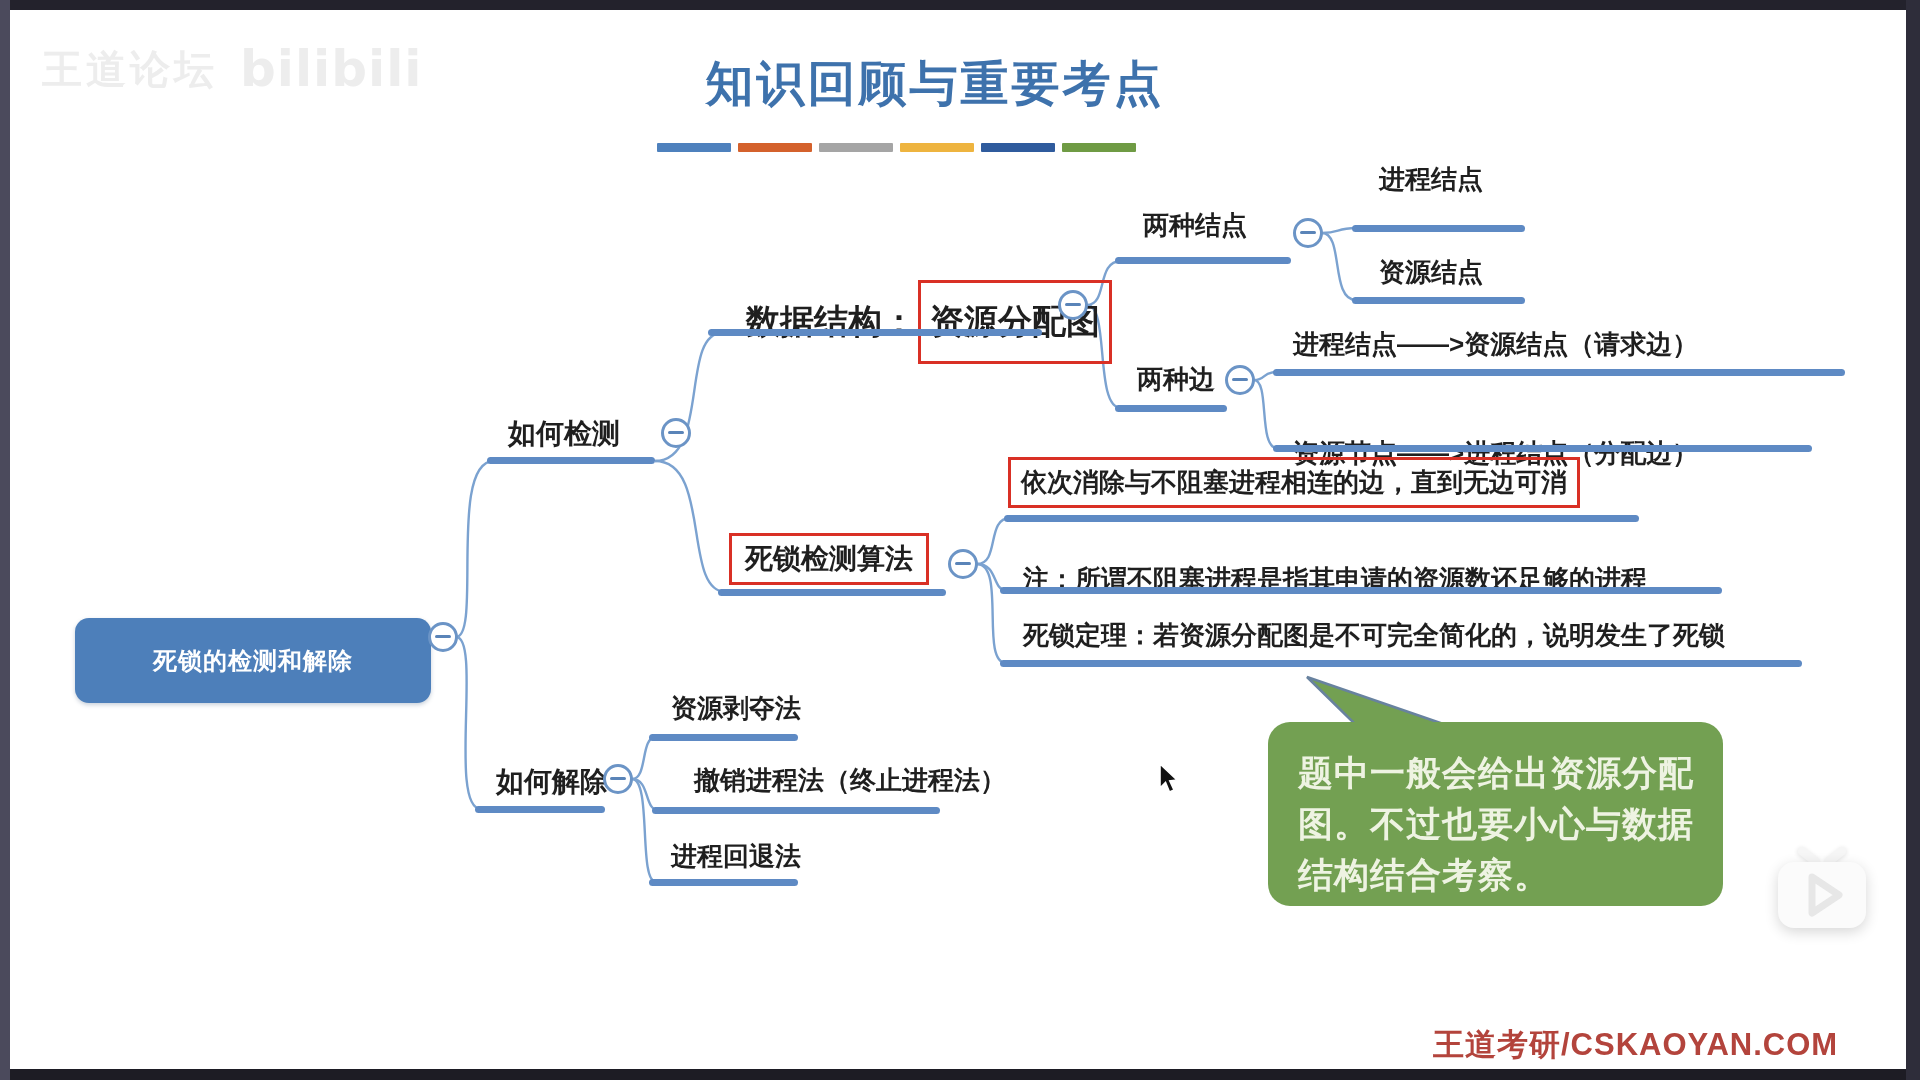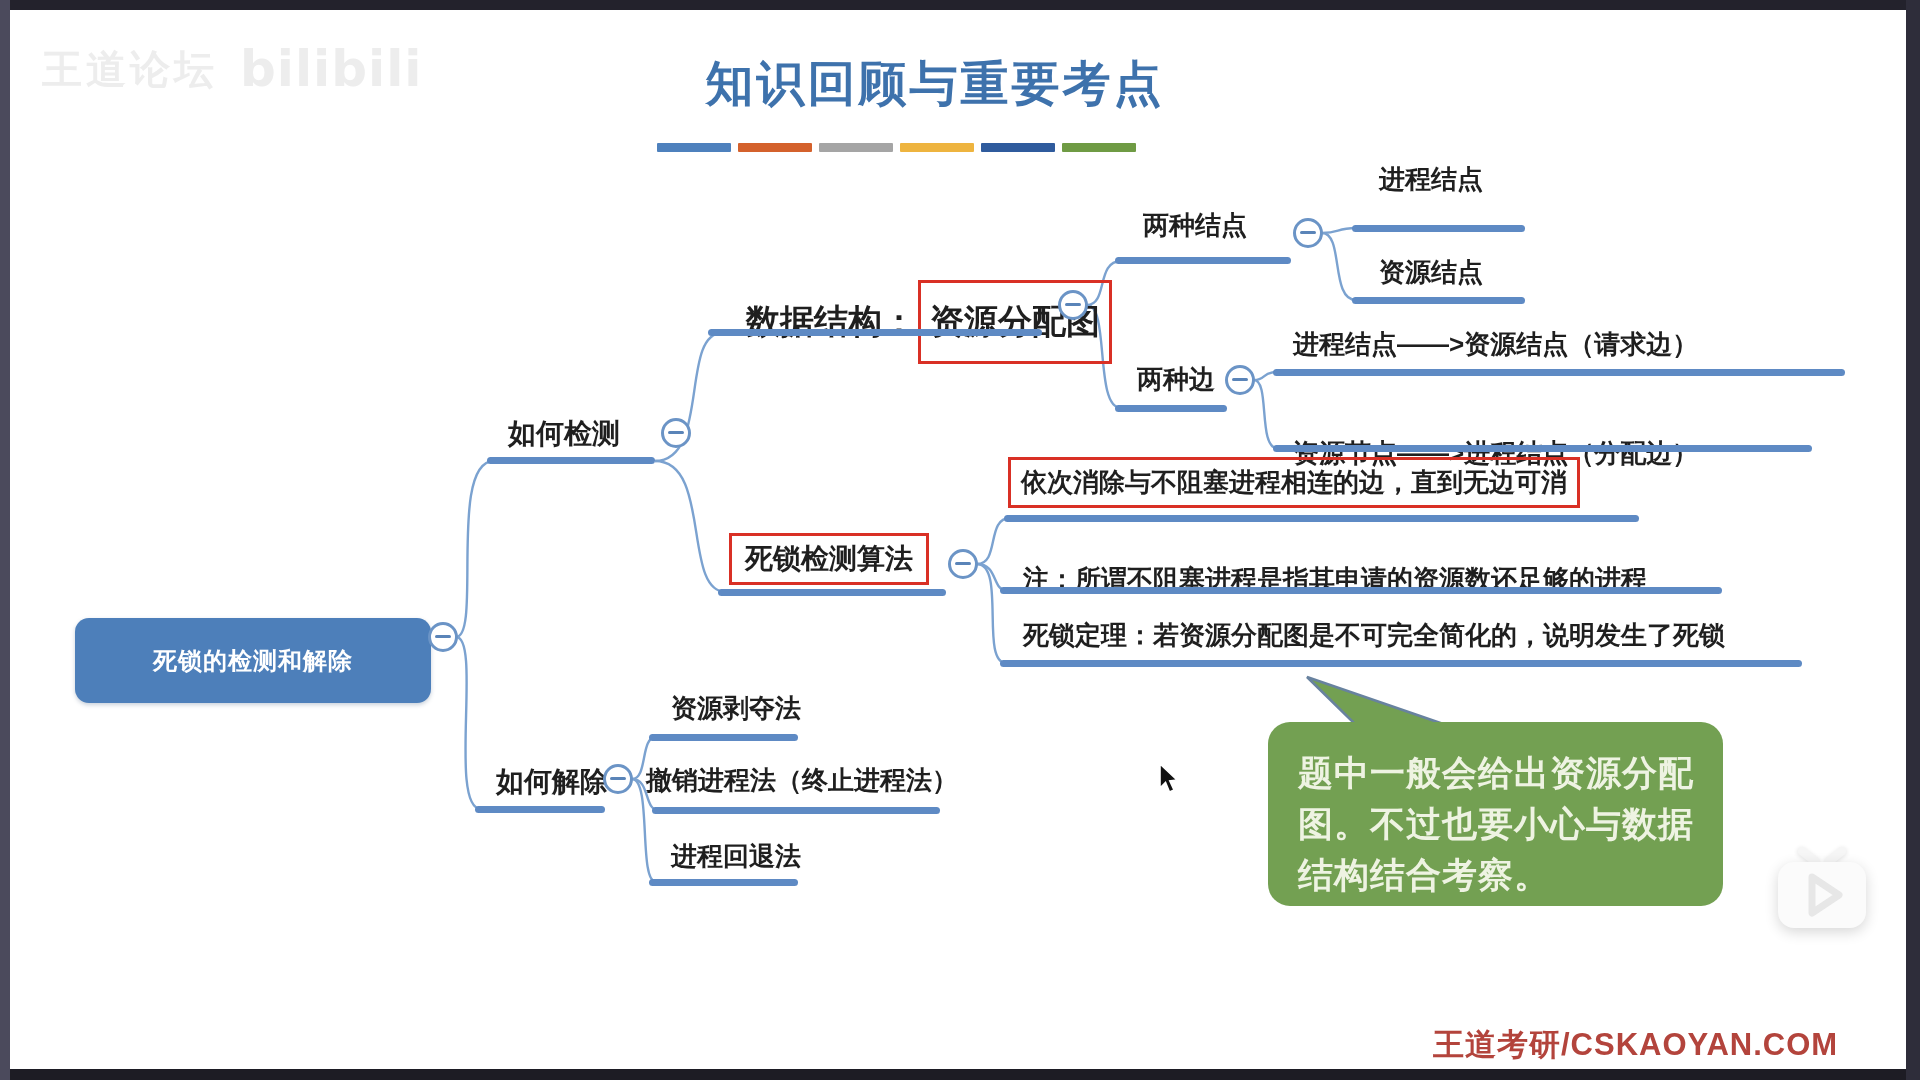--- a/index.html
+++ b/index.html
@@ -152,21 +152,21 @@
   <div class="nlabel fs26" style="left:1023px;top:618px;">死锁定理：若资源分配图是不可完全简化的，说明发生了死锁</div>
   <div class="uline" style="left:1000px;top:660px;width:802px;"></div>
 
   <div class="nlabel fs28" style="left:496px;top:763px;">如何解除</div>
   <div class="uline" style="left:475px;top:806px;width:130px;"></div>
   <div class="minus" style="left:603px;top:764px;"></div>
 
   <div class="nlabel fs26" style="left:671px;top:691px;">资源剥夺法</div>
   <div class="uline" style="left:649px;top:734px;width:149px;"></div>
 
-  <div class="nlabel fs26" style="left:646px;top:763px;">撤销进程法（终止进程法）</div>
+  <div class="nlabel fs26" style="left:694px;top:763px;">撤销进程法（终止进程法）</div>
   <div class="uline" style="left:652px;top:807px;width:288px;"></div>
 
   <div class="nlabel fs26" style="left:671px;top:839px;">进程回退法</div>
   <div class="uline" style="left:649px;top:879px;width:149px;"></div>
 
   <div class="callout">题中一般会给出资源分配图。不过也要小心与数据结构结合考察。</div>
 
   <div class="footer-brand">王道考研/CSKAOYAN.COM</div>
 
   <div class="play-icon">

